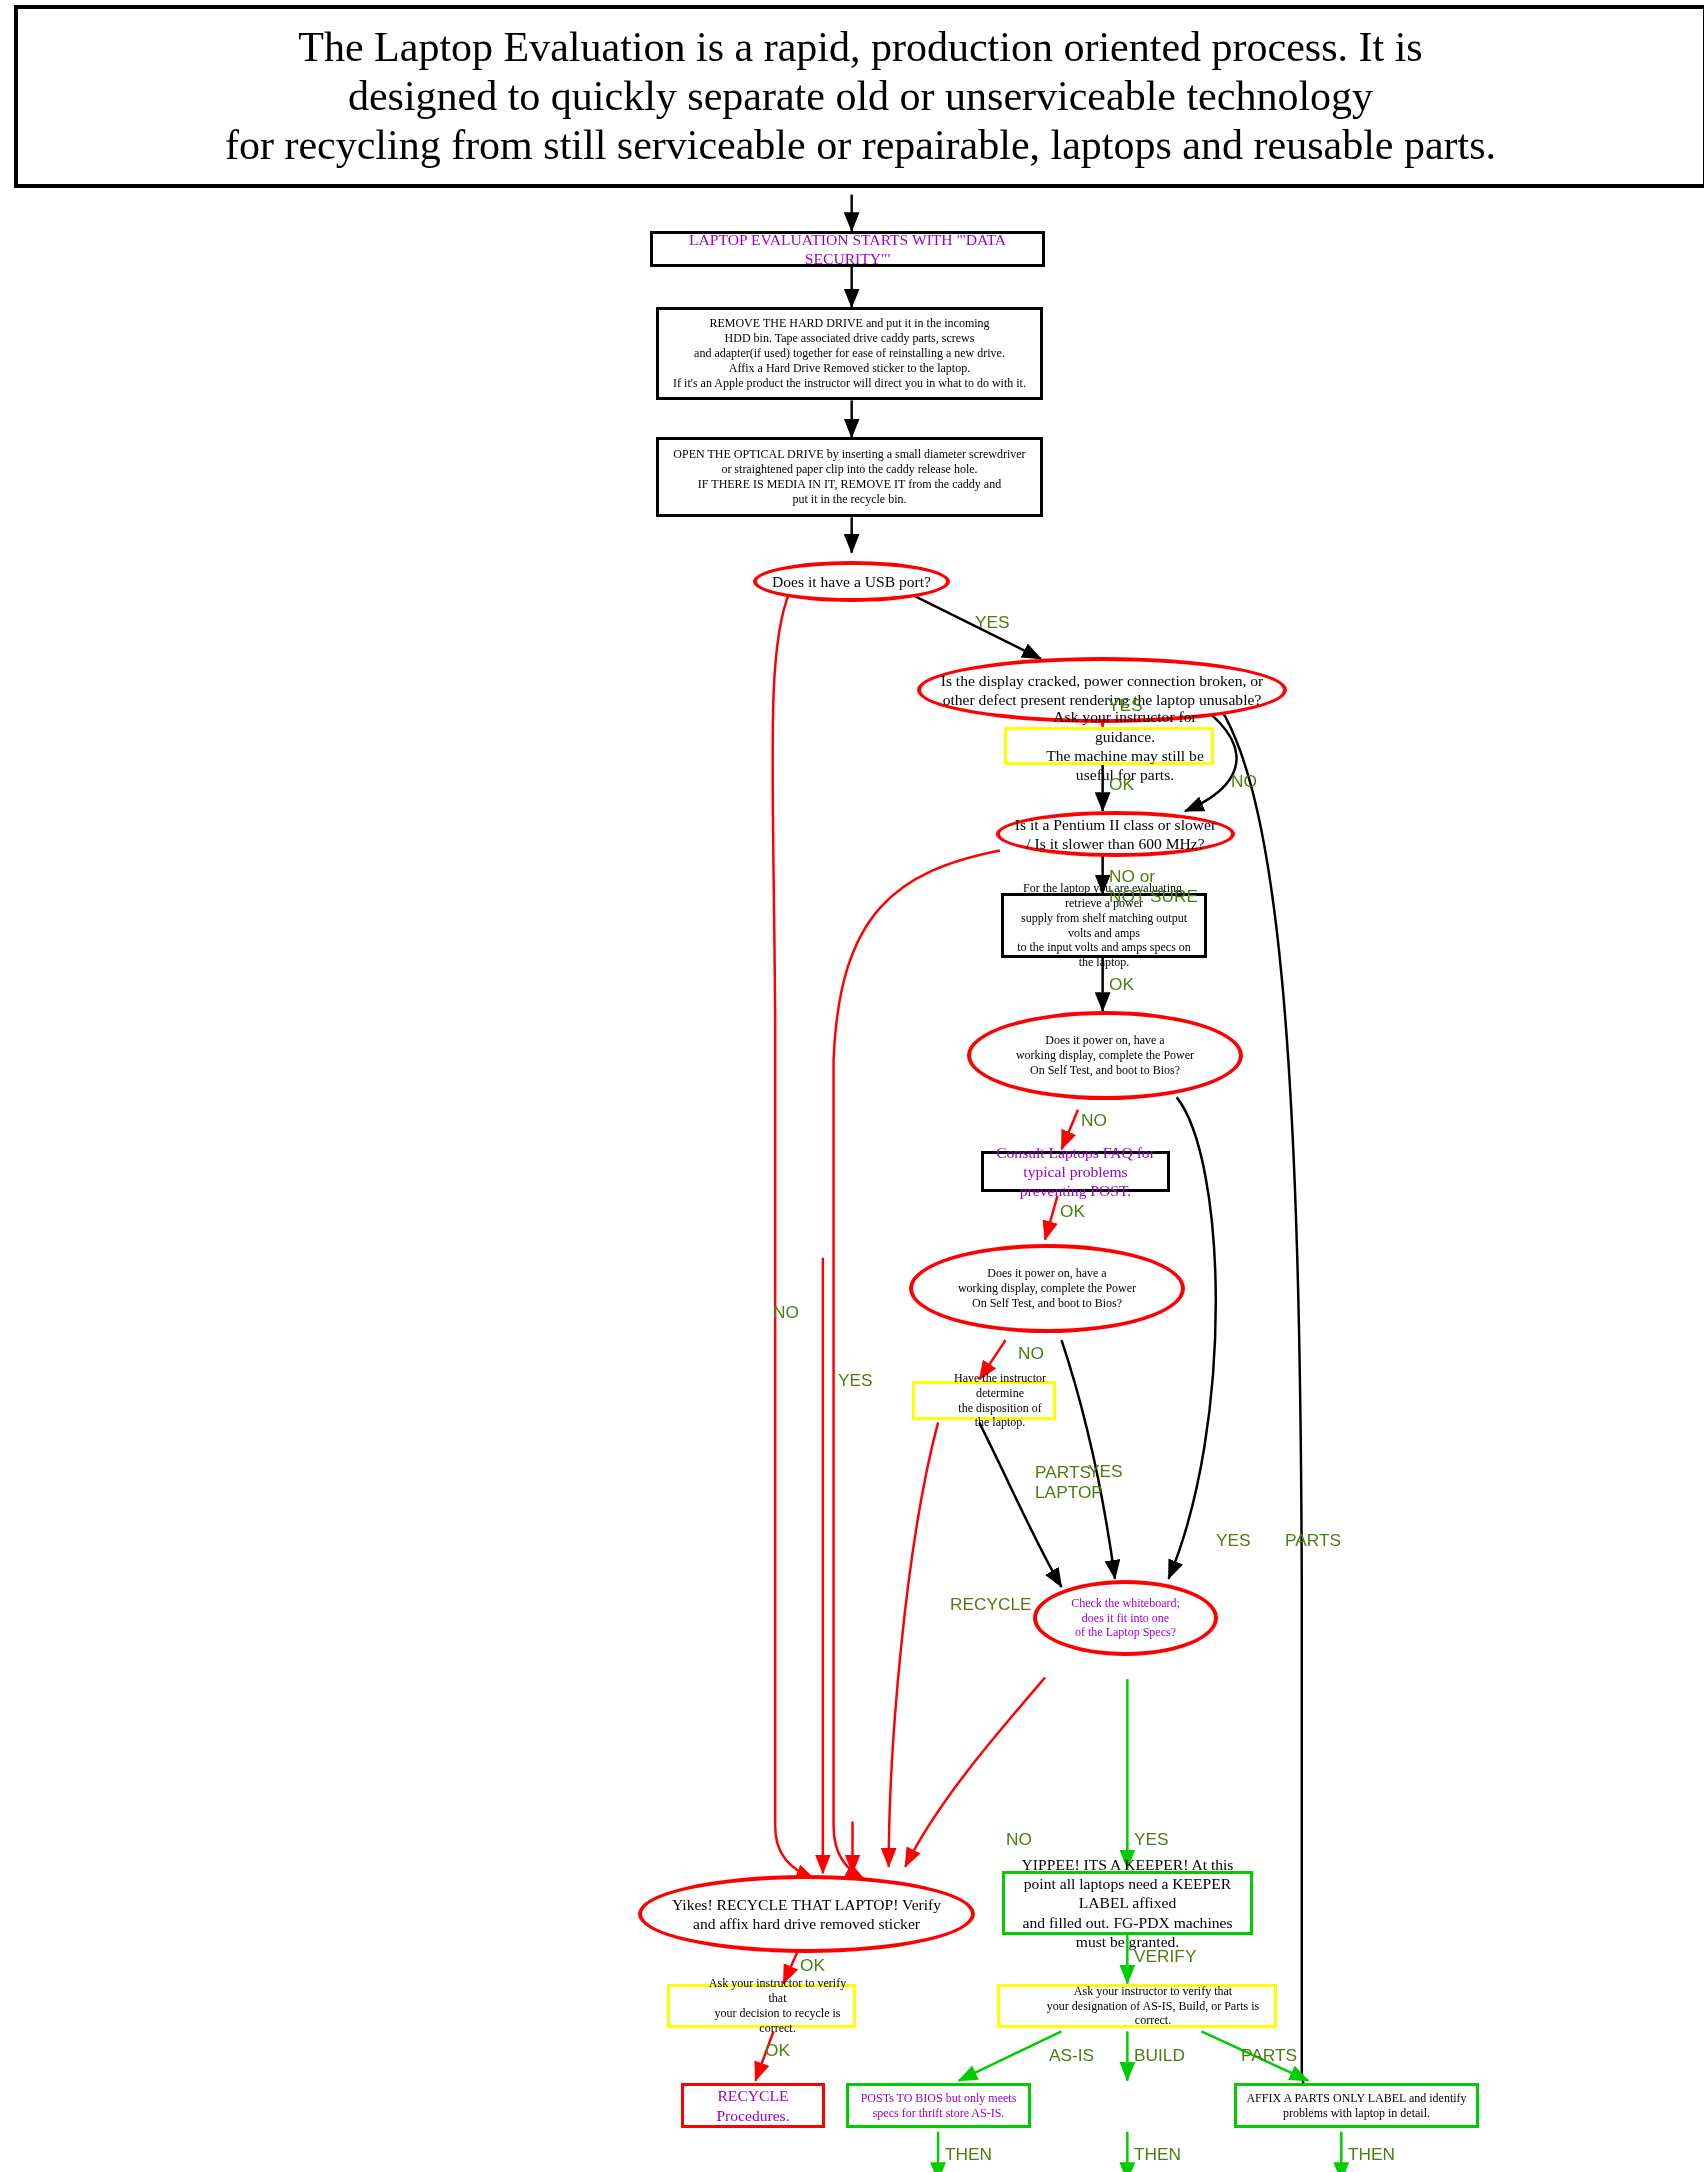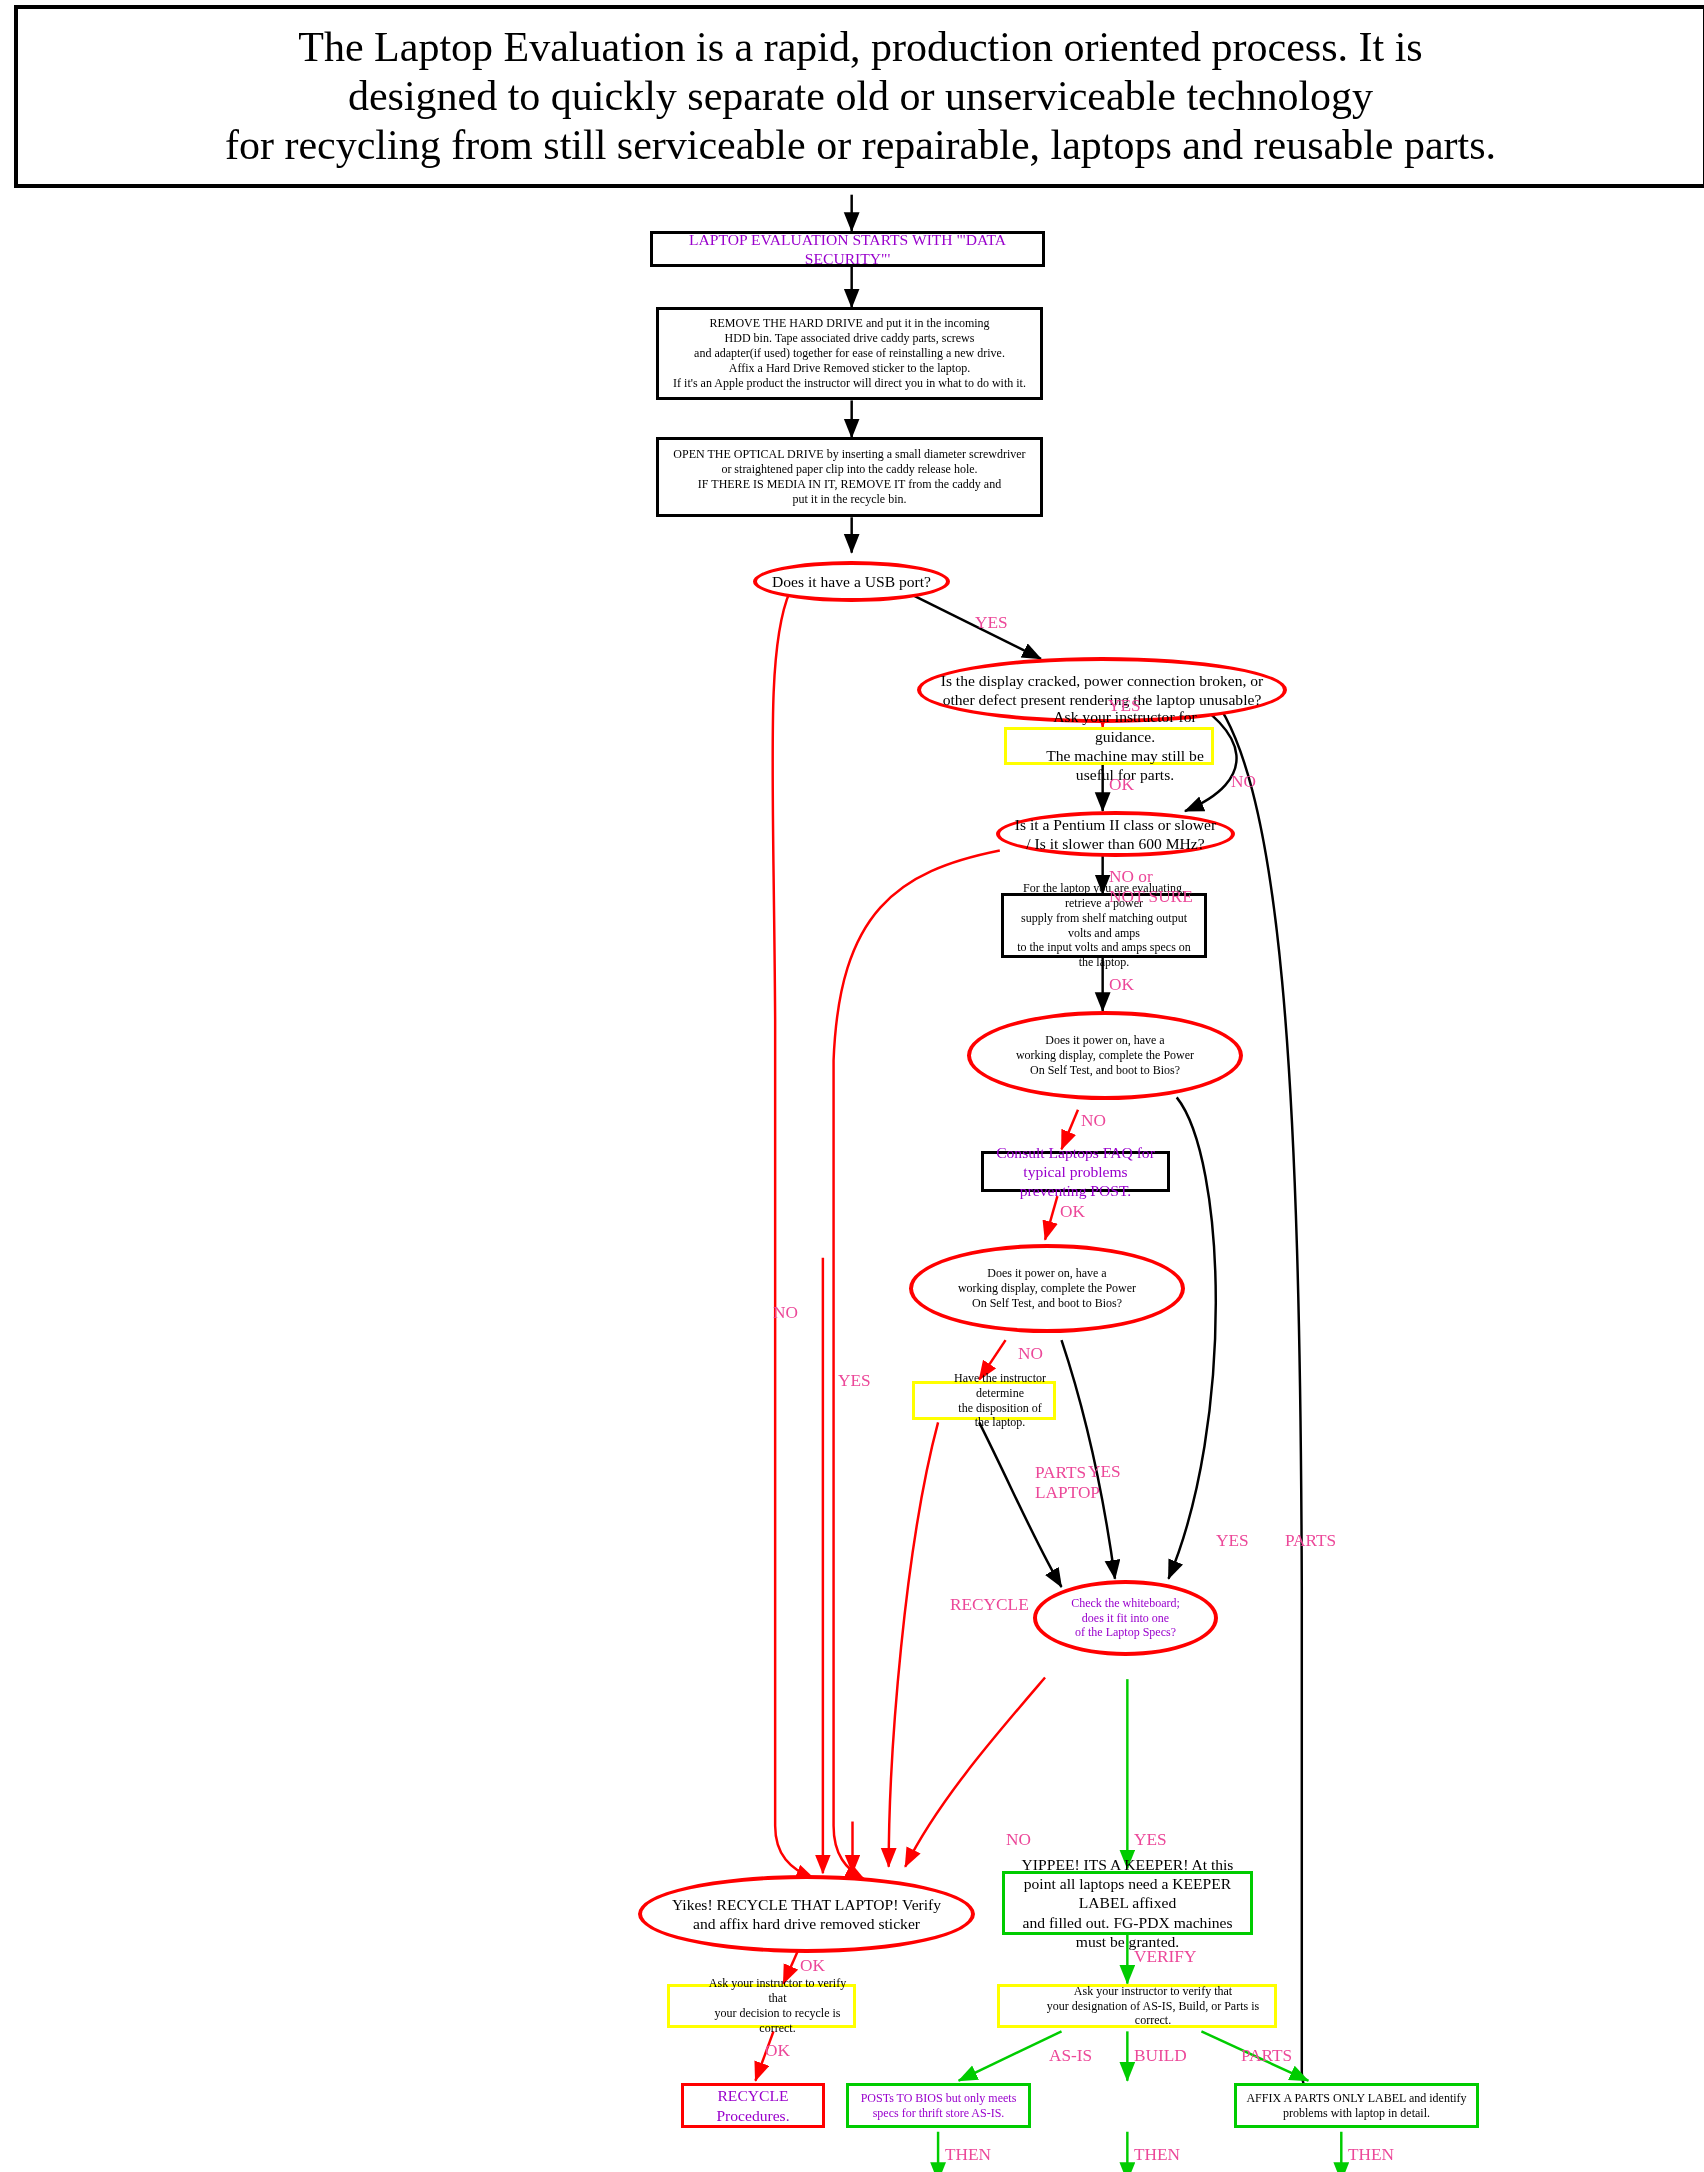--- a/index.html
+++ b/index.html
@@ -61,23 +61,23 @@
 
   
   .t-black  { color:#000000; }
   .t-purple { color:#9900CC; }
   .fs-18 { font-size:12px; }
   .fs-19 { font-size:15.6px; }
 
   
   .elabel {
     position:absolute; z-index:4;
-    font-size:17.3px; color:#ec4899; background:transparent;
+    font-size:17.3px; color:#4d7c0f; background:transparent;
     white-space:pre; line-height:1.15;
-    font-family:Liberation Serif, serif;
+    font-family:Liberation Sans, sans-serif;
   }
 </style>
 </head>
 <body>
 
 <div id="header-banner">
   <div class="hline">The Laptop Evaluation is a rapid, production oriented process. It is</div>
   <div class="hline">designed to quickly separate old or unserviceable technology</div>
   <div class="hline">for recycling from still serviceable or repairable, laptops and reusable parts.</div>
 </div>

